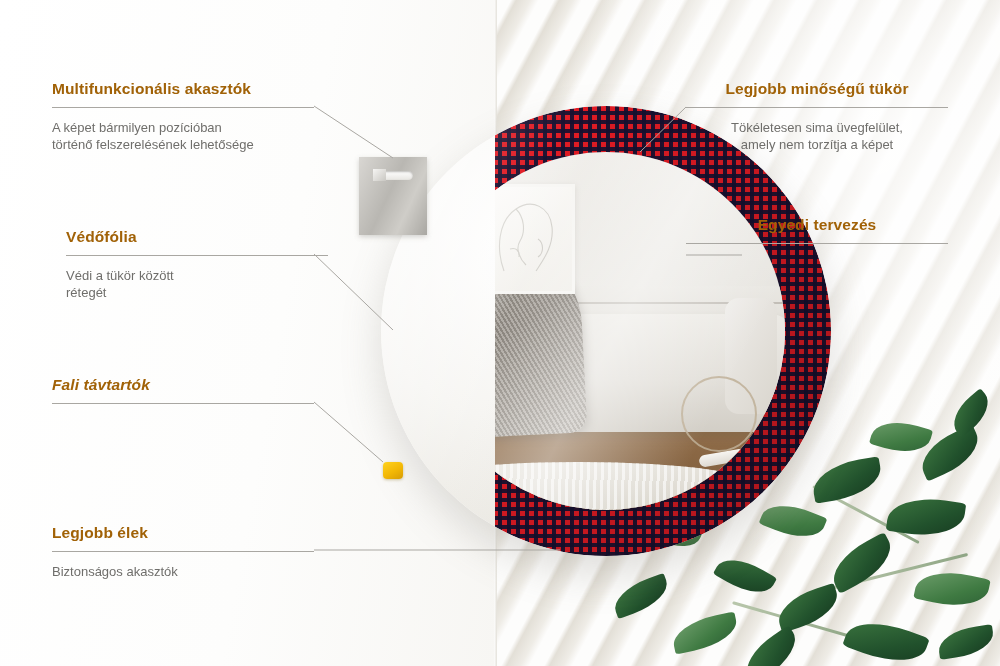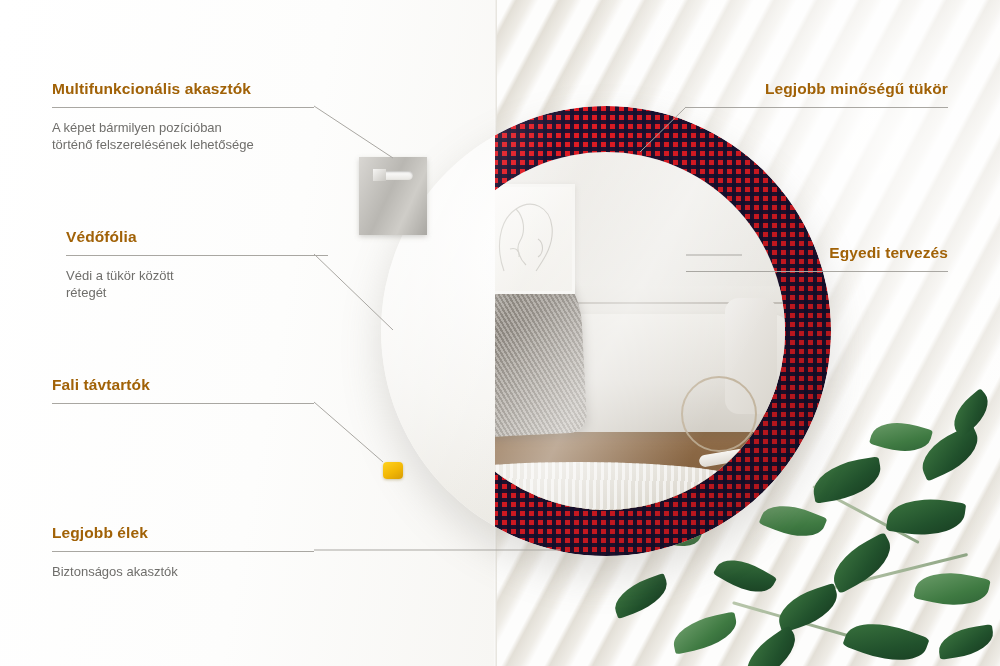--- a/index.html
+++ b/index.html
@@ -106,21 +106,21 @@
   .leaf{position:absolute;border-radius:72% 8% 72% 8%;
         background:linear-gradient(150deg,#3f7a42,#21512c 60%,#16381f);}
   .leaf.lt{background:linear-gradient(150deg,#74a371,#3f7a42 60%,#2a5c33);}
   .stem{position:absolute;background:linear-gradient(90deg,#b9c7ac,#8ea584);border-radius:2px;}
 
   
   .callout{position:absolute;}
   .c-title{font-size:15.5px;font-weight:700;color:#a16207;letter-spacing:.1px;white-space:nowrap;}
   .c-rule{height:1px;background:#a9a7a2;margin-top:9px;}
   .c-desc{margin-top:11px;font-size:13px;line-height:17px;color:#6f6e6b;white-space:pre-line;}
-  .right .c-title,.right .c-desc{text-align:right;}
+  .right .c-title,.right .c-desc{text-align:center;}
 
   svg.leaders{position:absolute;left:0;top:0;width:1000px;height:666px;pointer-events:none;}
 </style>
 </head>
 <body>
 
 <div id="stage">
 
   <div class="bg-left"></div>
   <div class="bg-right">
@@ -215,34 +215,36 @@
 történő felszerelésének lehetősége</div>
   </div>
 
   <div class="callout left" style="left:52px;top:228px;width:262px;margin-left:14px;">
     <div class="c-title">Védőfólia</div>
     <div class="c-rule"></div>
     <div class="c-desc">Védi a tükör között
 rétegét</div>
   </div>
 
-  <div class="callout left" style="left:52px;top:376px;width:262px;">
+  <div class="callout left" style="left:52px;top:376px;width:262px;font-style:italic;">
     <div class="c-title">Fali távtartók</div>
     <div class="c-rule"></div>
   </div>
 
   <div class="callout left" style="left:52px;top:524px;width:262px;">
     <div class="c-title">Legjobb élek</div>
     <div class="c-rule"></div>
     <div class="c-desc">Biztonságos akasztók</div>
   </div>
 
   <div class="callout right" style="left:686px;top:80px;width:262px;">
     <div class="c-title">Legjobb minőségű tükör</div>
     <div class="c-rule"></div>
-  </div>
-
-  <div class="callout right" style="left:686px;top:244px;width:262px;">
+    <div class="c-desc">Tökéletesen sima üvegfelület,
+amely nem torzítja a képet</div>
+  </div>
+
+  <div class="callout right" style="left:686px;top:216px;width:262px;">
     <div class="c-title">Egyedi tervezés</div>
     <div class="c-rule"></div>
   </div>
 
 </div>
 
 </body></html>

